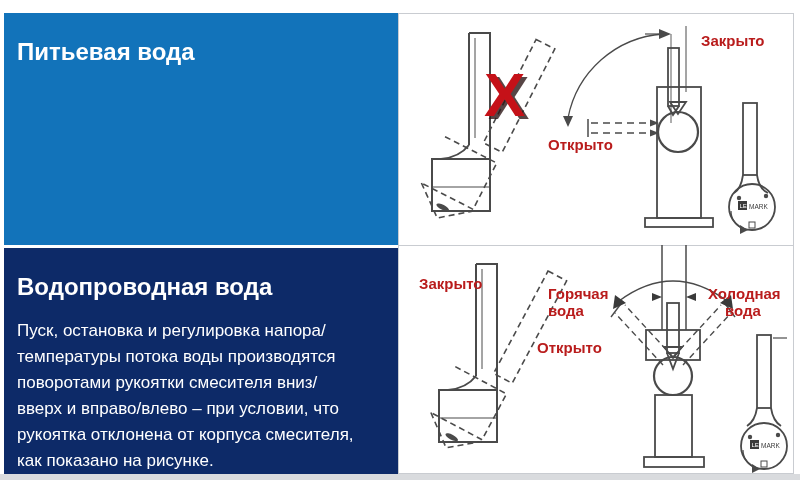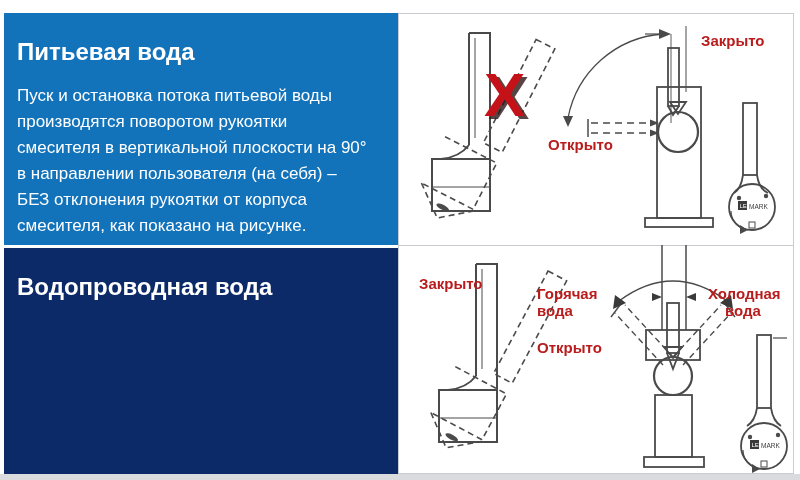--- a/index.html
+++ b/index.html
@@ -31,30 +31,30 @@
   svg{display:block;}
   svg text{font-family:"Liberation Sans","DejaVu Sans",sans-serif;}
 </style>
 </head>
 <body>
 
 <div id="page">
 
   <div class="panel panel-blue">
     <h2>Питьевая вода</h2>
-    <p>Пуск и остановка потока питьевой воды
-производятся поворотом рукоятки
-смесителя в вертикальной плоскости на 90°
-в направлении пользователя (на себя) –
-БЕЗ отклонения рукоятки от корпуса
-смесителя, как показано на рисунке.</p>
   </div>
 
   <div class="panel panel-navy">
     <h2>Водопроводная вода</h2>
+    <p>Пуск, остановка и регулировка напора/
+температуры потока воды производятся
+поворотами рукоятки смесителя вниз/
+вверх и вправо/влево – при условии, что
+рукоятка отклонена от корпуса смесителя,
+как показано на рисунке.</p>
   </div>
 
   <div class="diagram-area"></div>
   <div class="row-divider"></div>
 
   <div class="diag" style="left:415px;top:25px">
     <svg width="150" height="215" viewBox="0 0 150 215">
       <g fill="none" stroke="#4a4a4a" stroke-width="2">
         <path d="M54,8 h21 v114 M54,8 v112"></path>
         <path d="M60,13 v100" stroke-width="1"></path>
@@ -166,21 +166,21 @@
         <path d="M26,72 L38,56"></path>
           <path d="M150,72 L138,56"></path>
       </g>
       <path d="M34,56 Q88,16 142,56" fill="none" stroke="#4a4a4a" stroke-width="1.3"></path>
       <path d="M28,64 l2,-14 l11,8 z" fill="#3a3a3a"></path>
       <path d="M148,64 l-2,-14 l-11,8 z" fill="#3a3a3a"></path>
       <path d="M67,48 l10,4 l-10,4 z" fill="#3a3a3a"></path>
       <path d="M111,48 l-10,4 l10,4 z" fill="#3a3a3a"></path>
     </svg>
   </div>
-  <div class="lbl" style="left:537px;top:285px">Горячая
+  <div class="lbl" style="left:548px;top:285px">Горячая
 вода</div>
   <div class="lbl lbl-right" style="left:708px;top:285px;width:70px">Холодная
 вода</div>
 
   <div class="diag" style="left:736px;top:330px">
     <svg width="64" height="148" viewBox="0 0 64 148">
       <g fill="none" stroke="#4a4a4a" stroke-width="1.8">
         <rect x="21" y="5" width="14" height="73"></rect>
         <path d="M37,8 h14" stroke-width="1.2"></path>
         <path d="M21,78 Q19,91 11,96"></path>

